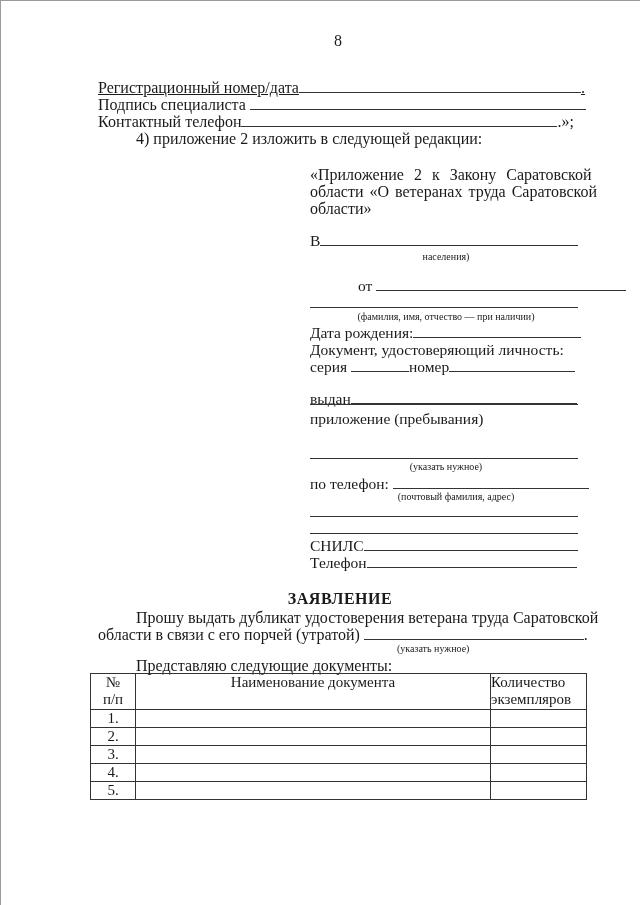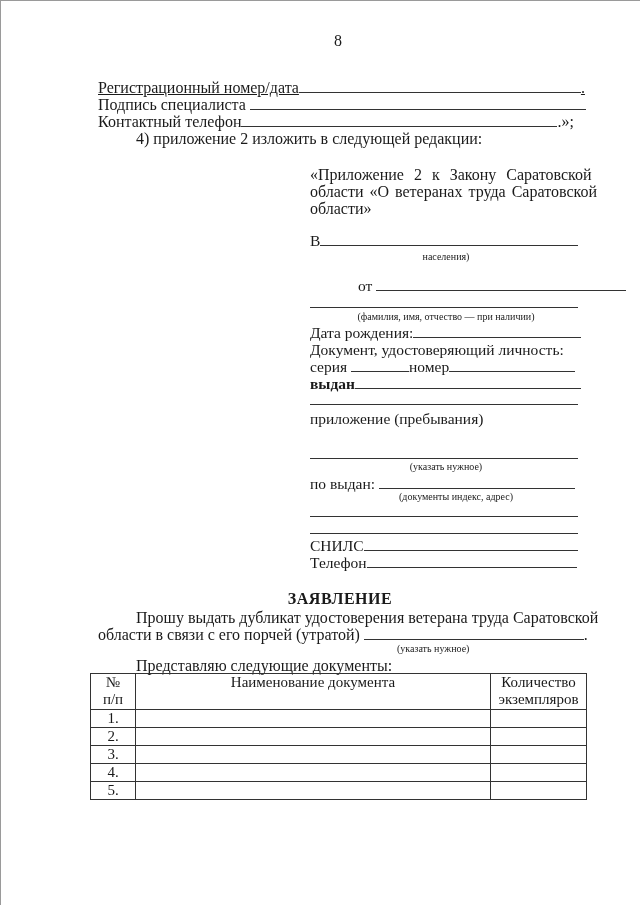--- a/index.html
+++ b/index.html
@@ -22,21 +22,21 @@
   table.docs {
     position: absolute; left: 90px; top: 673px; width: 497px;
     border-collapse: collapse; font-size: 15px;
   }
   table.docs td, table.docs th {
     border: 1px solid #333; padding: 0; font-weight: normal;
     height: 17px; line-height: 17px;
   }
   table.docs th { vertical-align: top; }
   .c1 { width: 44px; text-align: center; }
-  .c3 { width: 95px; text-align: center; }
+  .c3 { width: 95px; text-align: left; }
   .c2 { text-align: center; }
 </style>
 </head>
 <body>
 
 <div class="page-border-top"></div>
 <div class="page-border-left"></div>
 
 <div class="abs t16" style="left:334px; top:32px;">8</div>
 
@@ -72,35 +72,35 @@
 <div class="fullline" style="left:310px; top:307px; width:268px;"></div>
 <div class="abs small center" style="left:310px; top:311px; width:272px;">(фамилия, имя, отчество — при наличии)</div>
 
 <div class="abs t15" style="left:310px; top:324px;">
   <span>Дата рождения:</span><span class="uline" style="width:168px;"></span>
 </div>
 <div class="abs t15" style="left:310px; top:341px;">Документ, удостоверяющий личность:</div>
 <div class="abs t15" style="left:310px; top:358px;">
   <span>серия</span>&nbsp;<span class="uline" style="width:58px;"></span><span>номер</span><span class="uline" style="width:126px;"></span>
 </div>
-<div class="abs t15" style="left:310px; top:375px;font-weight:bold;">
+<div class="abs t15" style="left:310px; top:390px;">
   <span>выдан</span><span class="uline" style="width:226px;"></span>
 </div>
 <div class="fullline" style="left:310px; top:404px; width:268px;"></div>
 
 <div class="abs t15" style="left:310px; top:409px; width:272px;">
   <div style="margin-top:1px;">приложение (пребывания)</div>
 </div>
 <div class="fullline" style="left:310px; top:458px; width:268px;"></div>
 <div class="abs small center" style="left:310px; top:461px; width:272px;">(указать нужное)</div>
 
 <div class="abs t15" style="left:310px; top:475px;">
-  <span>по выдан:</span>&nbsp;<span class="uline" style="width:196px;"></span>
+  <span>по телефон:</span>&nbsp;<span class="uline" style="width:196px;"></span>
 </div>
-<div class="abs small center" style="left:330px; top:491px; width:252px;">(документы индекс, адрес)</div>
+<div class="abs small center" style="left:330px; top:491px; width:252px;">(почтовый фамилия, адрес)</div>
 <div class="fullline" style="left:310px; top:516px; width:268px;"></div>
 <div class="fullline" style="left:310px; top:533px; width:268px;"></div>
 
 <div class="abs t15" style="left:310px; top:537px;">
   <span>СНИЛС</span><span class="uline" style="width:214px;"></span>
 </div>
 <div class="abs t15" style="left:310px; top:554px;">
   <span>Телефон</span><span class="uline" style="width:210px;"></span>
 </div>
 

